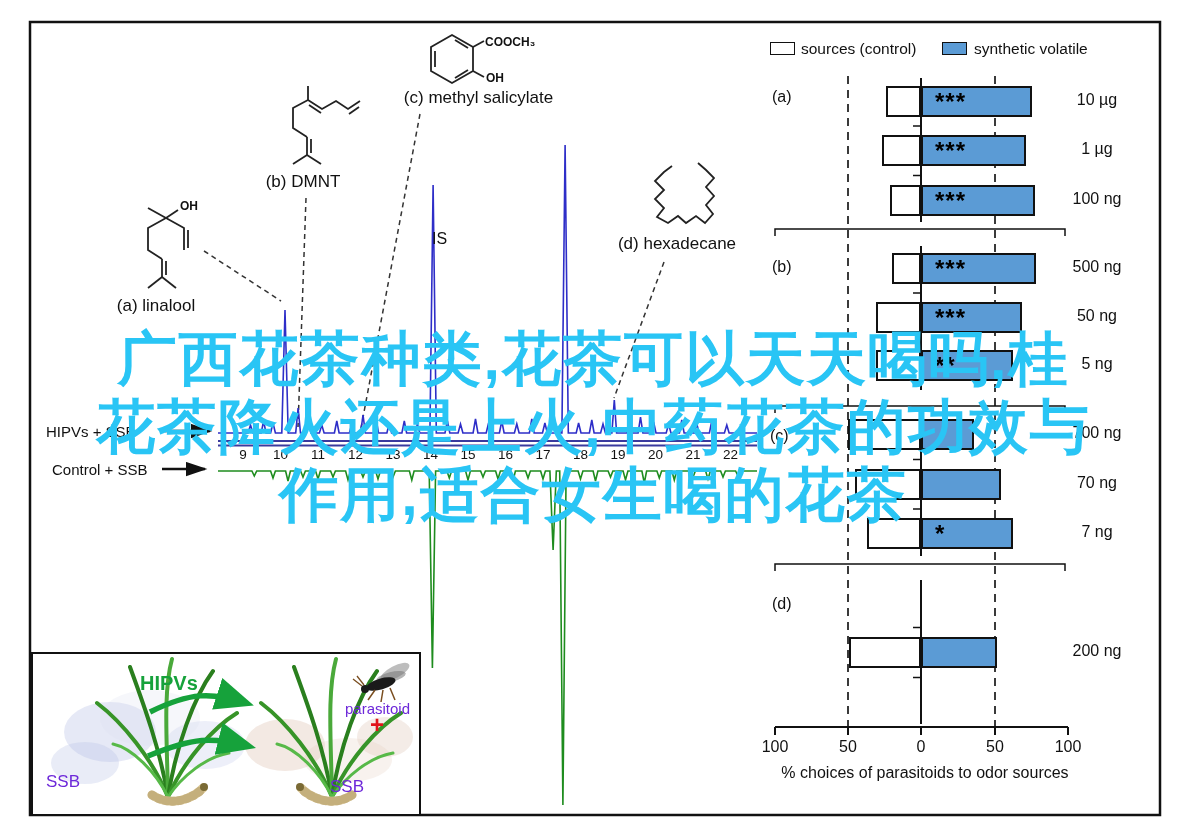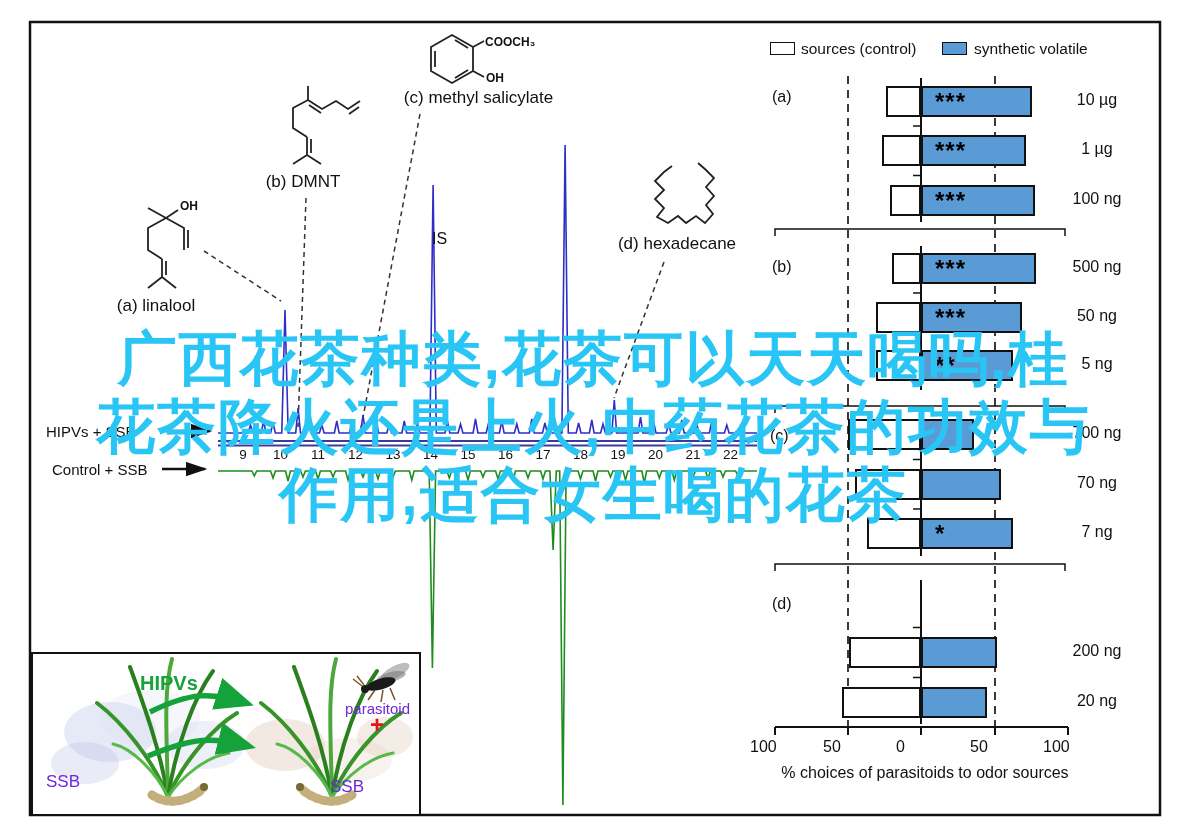--- a/index.html
+++ b/index.html
@@ -10,21 +10,21 @@
   svg{position:absolute;left:0;top:0;}
   
   .bar-row{position:absolute;left:775px;width:405px;height:31px;}
   .bar-white,.bar-blue{position:absolute;top:0;height:31px;background:#fff;border:2px solid #111;box-sizing:border-box;}
   .sig{position:absolute;left:160px;top:0;height:31px;width:80px;display:flex;align-items:center;
        font-weight:700;font-size:24px;letter-spacing:1px;color:#000;}
   .dose{position:absolute;left:262px;top:5px;width:120px;text-align:center;font-size:16px;color:#111;}
   .panel-letter{font-size:16px;color:#111;}
   .legend-label{font-size:15.5px;color:#111;}
   .legend-box{position:absolute;width:25px;height:13px;border:1.5px solid #111;box-sizing:border-box;}
-  .xtick{position:absolute;width:50px;text-align:left;font-size:16px;top:738px;color:#111;}
+  .xtick{position:absolute;width:50px;text-align:center;font-size:16px;top:738px;color:#111;}
   .rt{position:absolute;width:34px;text-align:center;font-size:13.5px;top:447px;color:#111;}
   .struct-label{font-size:17px;color:#111;}
   .chem-small{font-size:12px;font-weight:600;color:#111;}
   .trace-label{font-size:15px;color:#111;}
   .wm{position:absolute;left:0;width:1187px;text-align:center;font-weight:700;font-size:59px;
       letter-spacing:2px;color:#29C5F5;z-index:30;line-height:66px;white-space:nowrap;}
   .illu{font-size:17px;font-weight:400;color:#6d28d9;}
 </style>
 </head>
 <body>
@@ -281,26 +281,20 @@
     <div class="sig">*</div>
     <div class="dose">7 ng</div>
   </div>
 
   <div class="bar-row" style="top:637px;">
     <div class="bar-white" style="left: 74.46px; width: 71.54px;"></div>
       <div class="bar-blue" style="left: 146px; width: 75.92px; background: rgb(91, 155, 213);"></div>
     <div class="sig"></div>
     <div class="dose">200 ng</div>
   </div>
-  <div class="bar-row" style="top:687px;">
-    <div class="bar-white" style="left: 67.16px; width: 78.84px;"></div>
-      <div class="bar-blue" style="left: 146px; width: 65.7px; background: rgb(91, 155, 213);"></div>
-    <div class="sig"></div>
-    <div class="dose">20 ng</div>
-  </div>
 
   <div class="xtick" style="left:750px;">100</div>
   <div class="xtick" style="left:823px;">50</div>
   <div class="xtick" style="left:896px;">0</div>
   <div class="xtick" style="left:970px;">50</div>
   <div class="xtick" style="left:1043px;">100</div>
   <div class="abs ctr" style="left:765px;top:764px;width:320px;font-size:16px;">% choices of parasitoids to odor sources</div>
 
   <div class="abs illu" style="left:140px;top:672px;font-size:20px;font-weight:700;color:#16A23B;">HIPVs</div>
   <div class="abs illu" style="left:46px;top:772px;">SSB</div>

